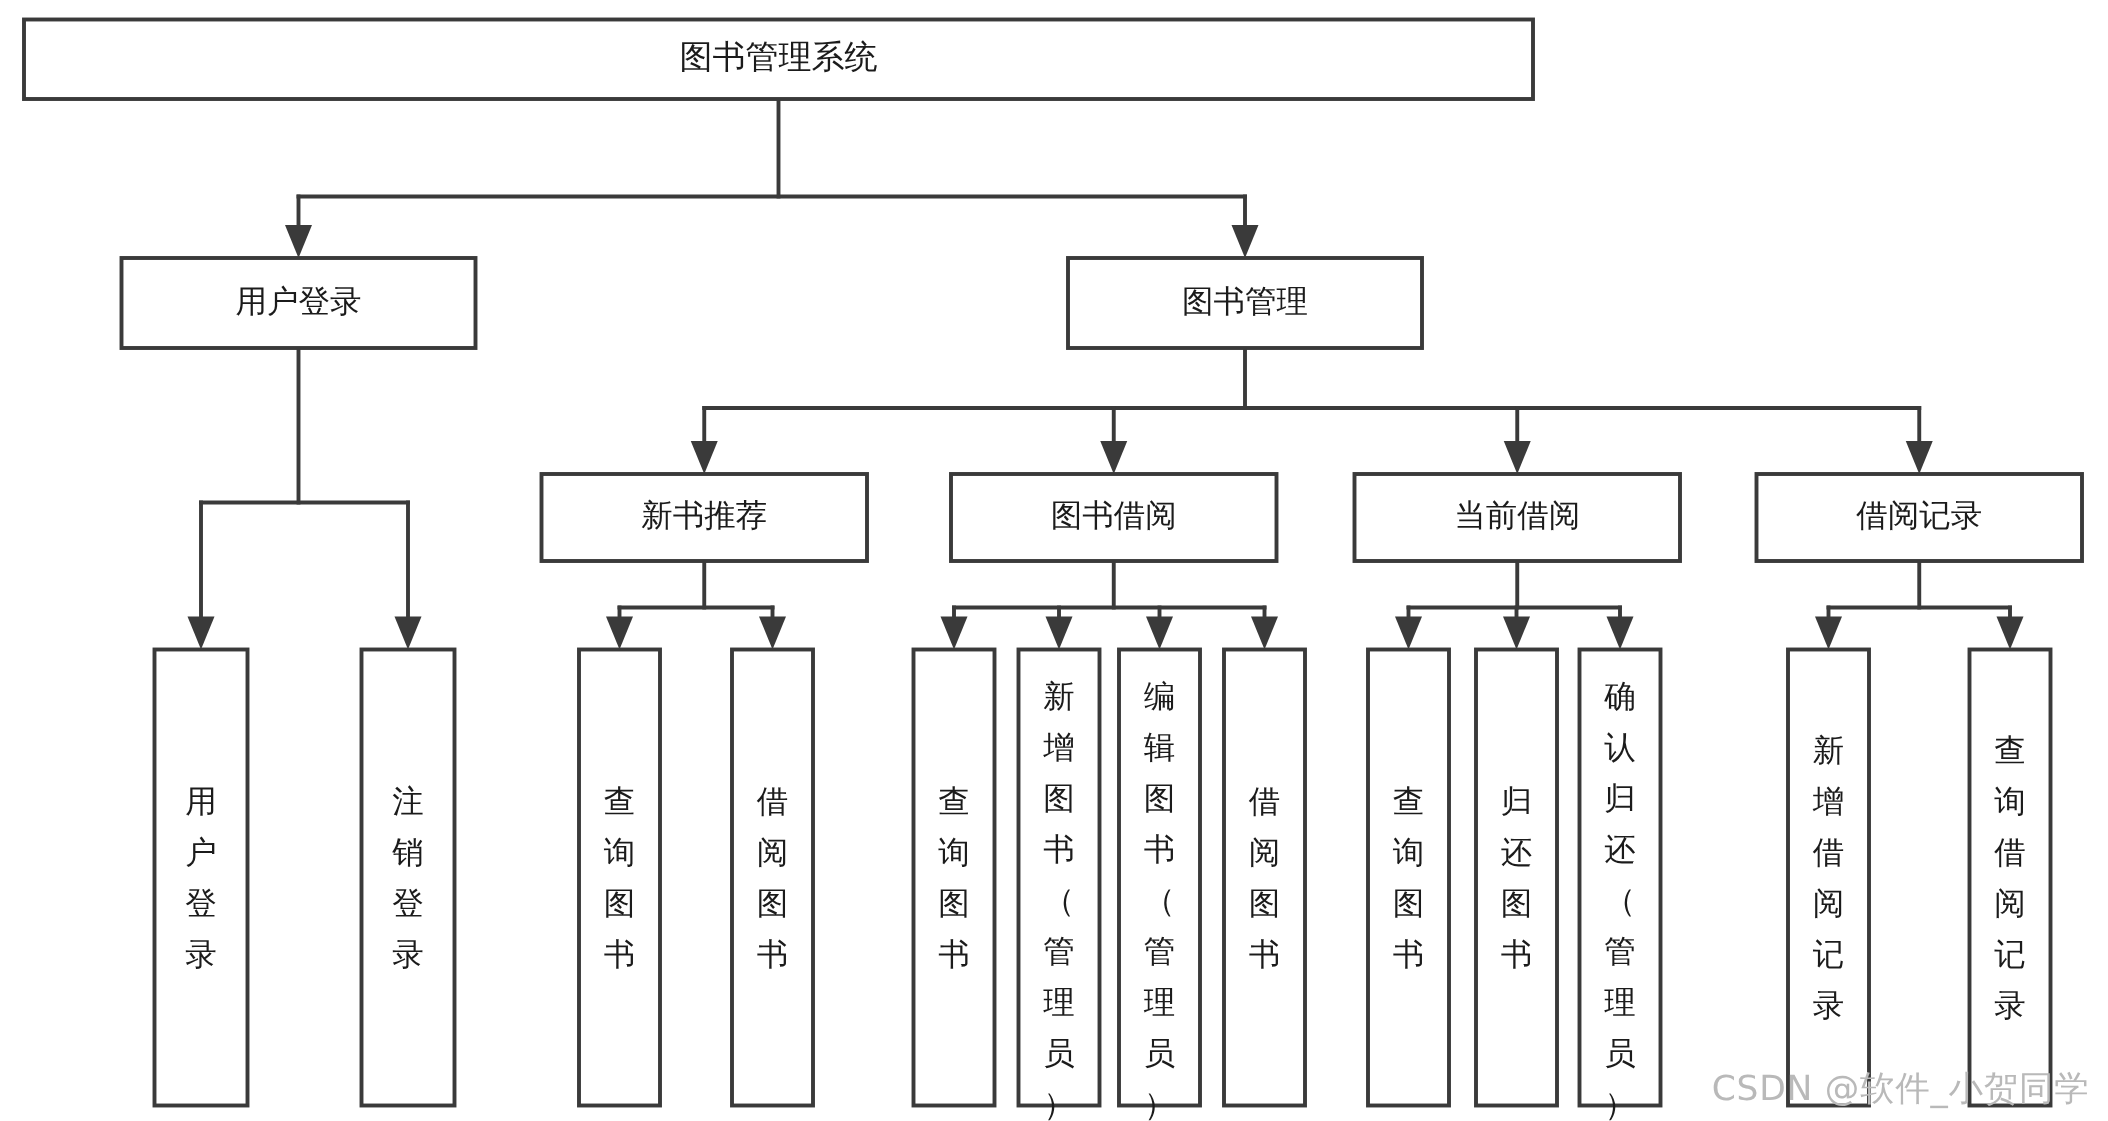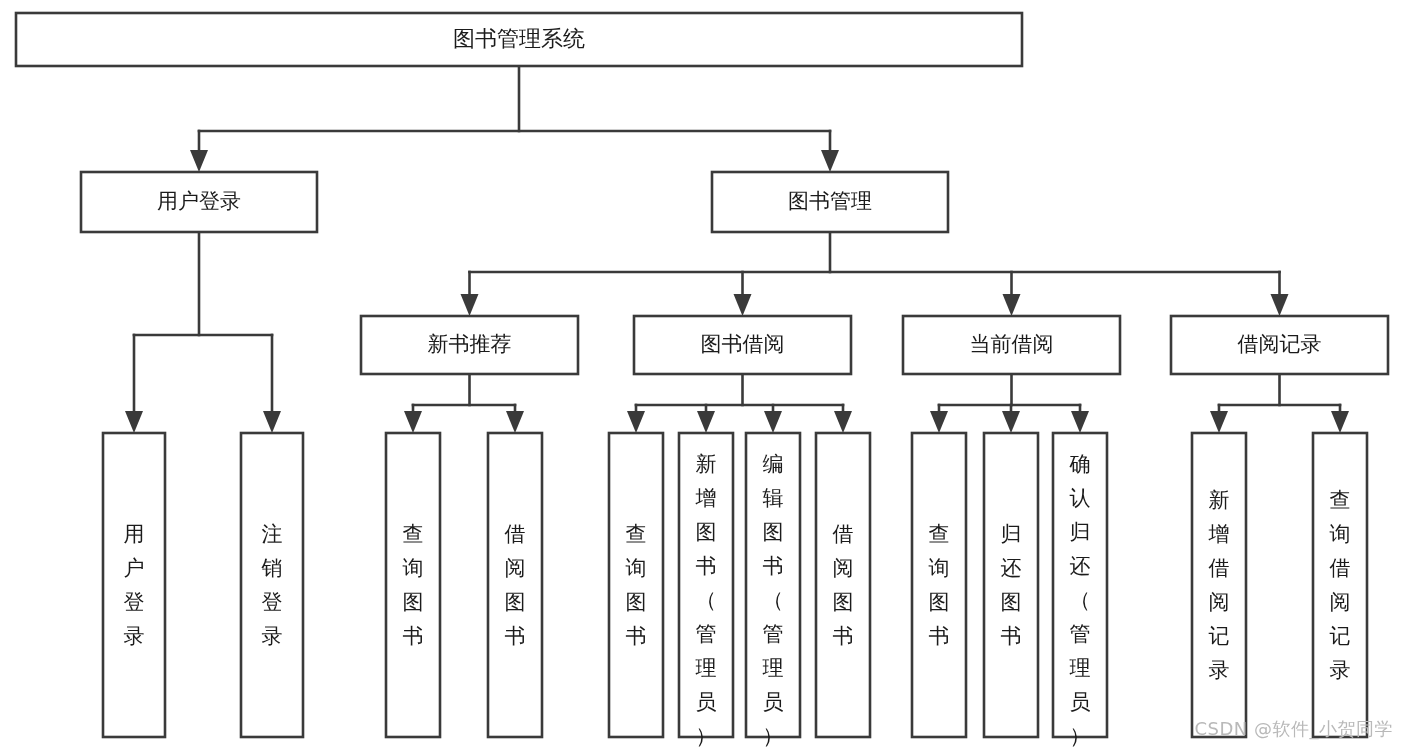--- a/index.html
+++ b/index.html
@@ -57,21 +57,21 @@
   }
   .arrow-head {
     fill: #3a3a3a;
     stroke: none;
   }
   .watermark {
     position: absolute;
     right: 12px;
     bottom: 6px;
     color: #b9b9b9;
-    font-size: 18px;
+    font-size: 23px;
     font-family: "DejaVu Sans", "Liberation Sans", sans-serif;
     letter-spacing: 0.5px;
     white-space: nowrap;
     pointer-events: none;
   }
 </style>
 </head>
 <body>
 
 <div id="diagram-root">

